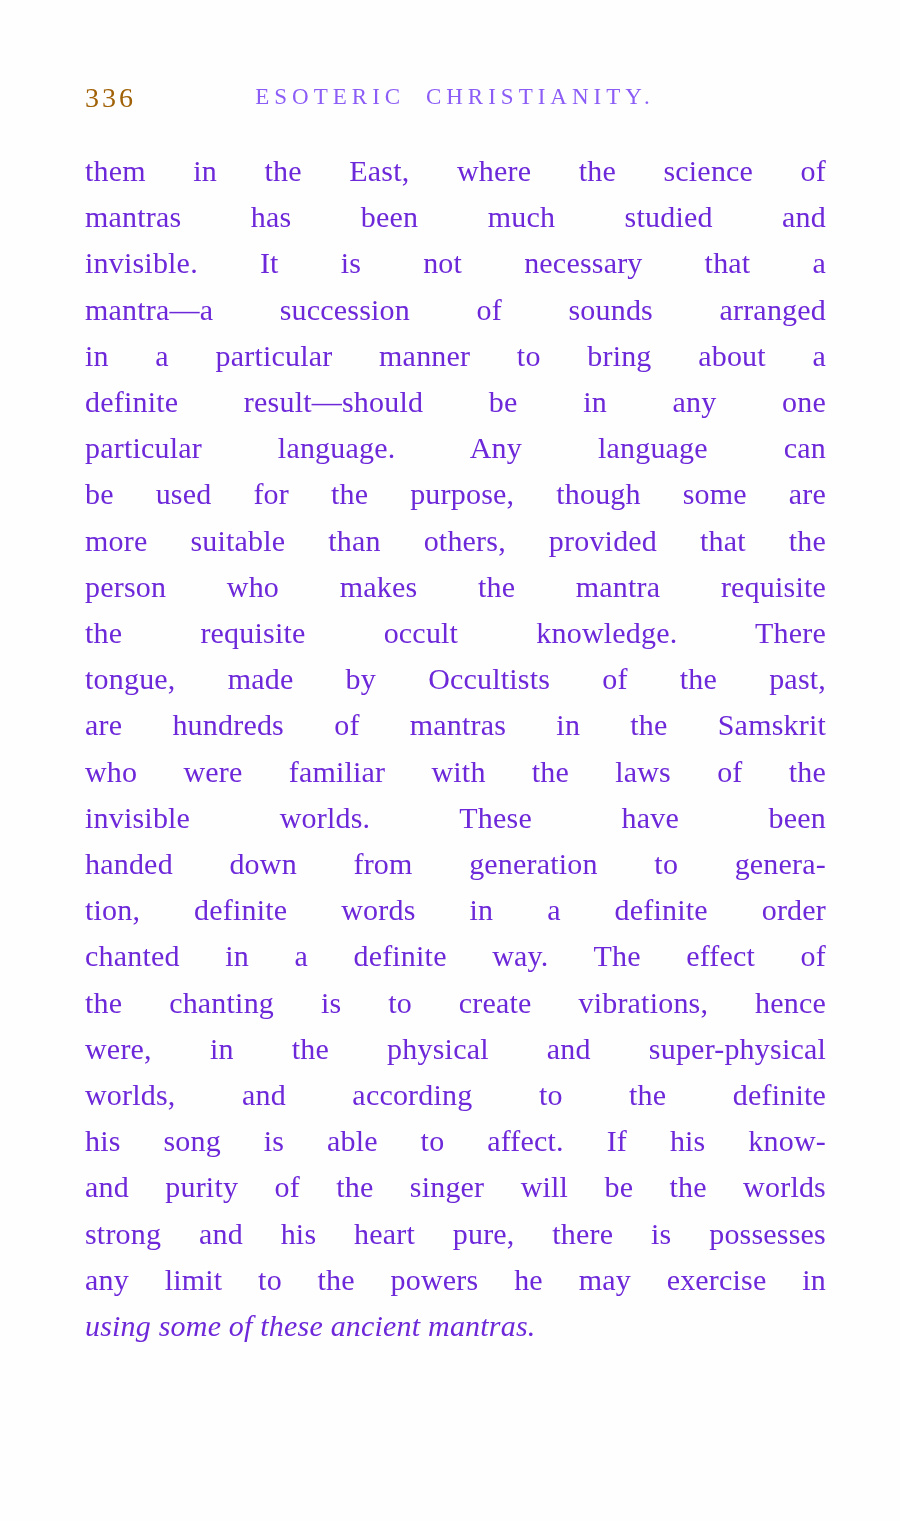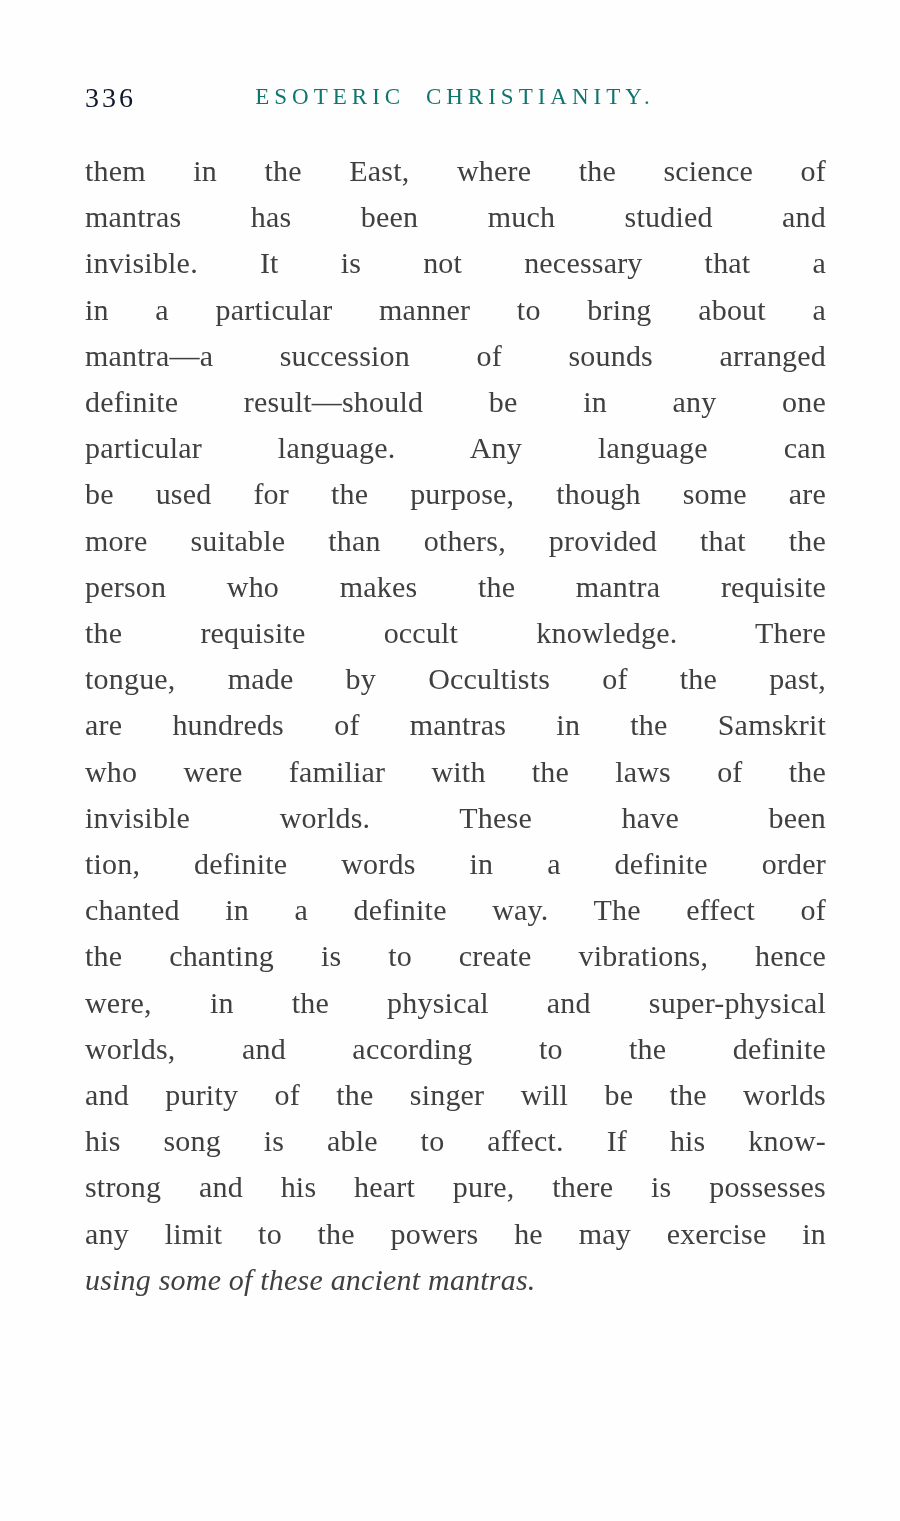--- a/index.html
+++ b/index.html
@@ -22,41 +22,41 @@
     left: 85px;
     right: 75px;
     height: 40px;
   }
   .page-number {
     position: absolute;
     left: 0;
     top: 2px;
     font-size: 28px;
     letter-spacing: 3px;
-    color: #0f172a;
+    color: #a16207;
   }
   .running-title {
     display: block;
     text-align: center;
     font-size: 23px;
     letter-spacing: 5px;
     word-spacing: 10px;
-    color: #0f766e;
+    color: #8b5cf6;
     padding-top: 4px;
   }
   .page-body {
     position: absolute;
     top: 148px;
     left: 85px;
     width: 741px;
   }
   .body-line {
     font-size: 30px;
     line-height: 46.2px;
-    color: #404040;
+    color: #6d28d9;
     text-align: justify;
     text-align-last: justify;
     -moz-text-align-last: justify;
     letter-spacing: 0.2px;
   }
   .body-line.last-line {
     text-align-last: left;
     font-style: italic;
     -moz-text-align-last: left;
   }
@@ -68,37 +68,38 @@
 
   <div class="page-header">
     <span class="page-number">336</span>
     <span class="running-title">ESOTERIC CHRISTIANITY.</span>
   </div>
 
   <div class="page-body">
     <div class="body-line">them in the East, where the science of</div>
     <div class="body-line">mantras has been much studied and</div>
     <div class="body-line">invisible.  It is not necessary that a</div>
+    <div class="body-line">mantra—a succession of sounds arranged</div>
     <div class="body-line">in a particular manner to bring about a</div>
-    <div class="body-line">mantra—a succession of sounds arranged</div>
     <div class="body-line">definite result—should be in any one</div>
     <div class="body-line">particular language.  Any language can</div>
     <div class="body-line">be used for the purpose, though some are</div>
     <div class="body-line">more suitable than others, provided that the</div>
     <div class="body-line">person who makes the mantra requisite</div>
     <div class="body-line">the requisite occult knowledge.  There</div>
     <div class="body-line">tongue, made by Occultists of the past,</div>
     <div class="body-line">are hundreds of mantras in the Samskrit</div>
     <div class="body-line">who were familiar with the laws of the</div>
     <div class="body-line">invisible worlds.  These have been</div>
+    <div class="body-line">handed down from generation to genera-</div>
     <div class="body-line">tion, definite words in a definite order</div>
     <div class="body-line">chanted in a definite way.  The effect of</div>
     <div class="body-line">the chanting is to create vibrations, hence</div>
     <div class="body-line">were, in the physical and super-physical</div>
     <div class="body-line">worlds, and according to the definite</div>
+    <div class="body-line">his song is able to affect.  If his know-</div>
     <div class="body-line">and purity of the singer will be the worlds</div>
-    <div class="body-line">his song is able to affect.  If his know-</div>
     <div class="body-line">strong and his heart pure, there is possesses</div>
     <div class="body-line">any limit to the powers he may exercise in</div>
     <div class="body-line last-line">using some of these ancient mantras.</div>
   </div>
 
 </div>
 
 </body></html>

